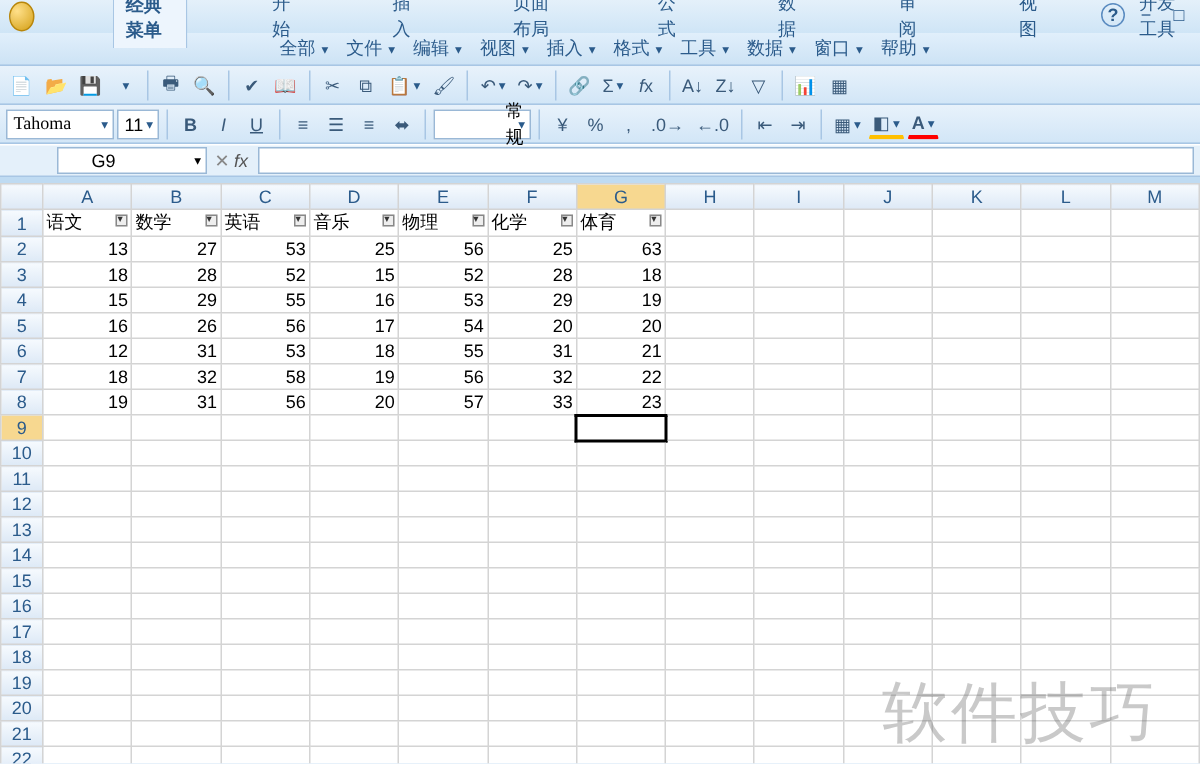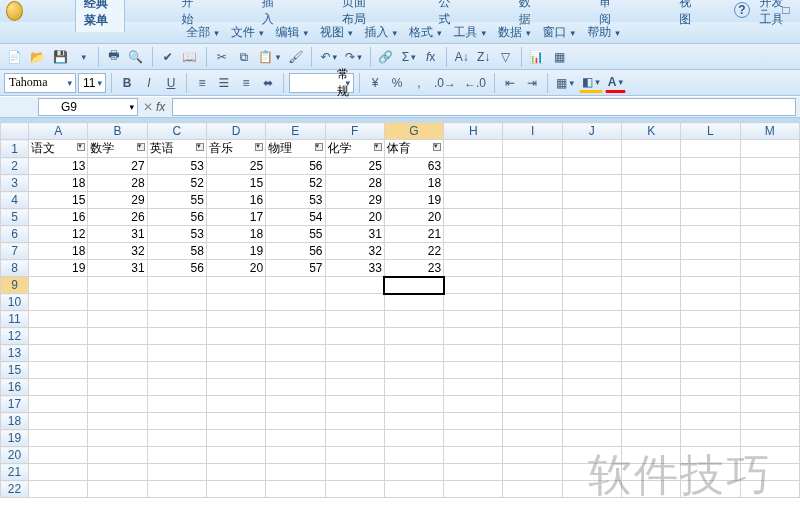--- a/index.html
+++ b/index.html
@@ -371,20 +371,36 @@
           <td class=""></td>
           <td class=""></td>
           <td class=""></td>
           <td class=""></td>
           <td class=""></td>
           <td class=""></td>
           <td class=""></td>
           <td class=""></td>
         </tr>
         <tr>
+          <th class="rowh">14</th>
+          <td class=""></td>
+          <td class=""></td>
+          <td class=""></td>
+          <td class=""></td>
+          <td class=""></td>
+          <td class=""></td>
+          <td class=""></td>
+          <td class=""></td>
+          <td class=""></td>
+          <td class=""></td>
+          <td class=""></td>
+          <td class=""></td>
+          <td class=""></td>
+        </tr>
+        <tr>
           <th class="rowh">15</th>
           <td class=""></td>
           <td class=""></td>
           <td class=""></td>
           <td class=""></td>
           <td class=""></td>
           <td class=""></td>
           <td class=""></td>
           <td class=""></td>
           <td class=""></td>

